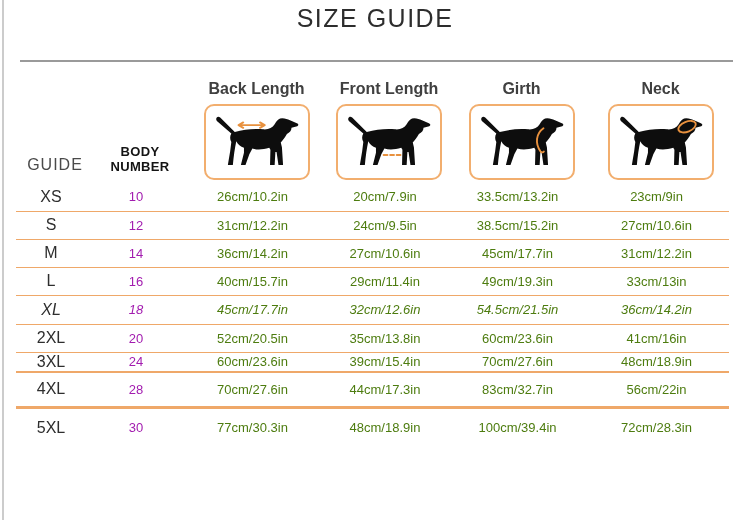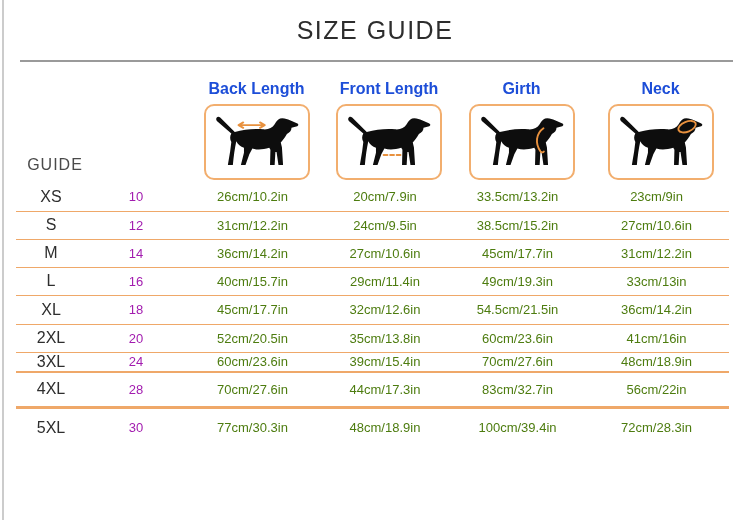--- a/index.html
+++ b/index.html
@@ -4,34 +4,34 @@
 <style>
   html,body { margin:0; padding:0; background:#fff; }
   .page {
     position:relative; width:750px; height:520px; background:#ffffff;
     font-family:"Liberation Sans", sans-serif; overflow:hidden;
   }
   .left-edge-line {
     position:absolute; left:2px; top:0; width:2px; height:520px; background:#cccccc;
   }
   .title {
-    position:absolute; top:16px; left:0; width:750px; text-align:center;
+    position:absolute; top:4px; left:0; width:750px; text-align:center;
     font-size:25px; font-weight:300; letter-spacing:1.5px; color:#2d2d2d;
   }
   .top-rule {
     position:absolute; top:60px; left:20px; width:713px; height:2px; background:#9a9a9a;
   }
   .header-grid {
     position:absolute; top:76px; left:20px; width:713px;
     display:grid; grid-template-columns:70px 100px 133px 132px 133px 145px;
     grid-template-rows:26px 80px;
   }
   .mcol-label {
     grid-row:1; align-self:center; text-align:center;
-    font-size:16px; font-weight:bold; color:#1d4ed8;
+    font-size:16px; font-weight:bold; color:#404040;
   }
   .dog-box-cell { grid-row:2; display:flex; justify-content:center; align-items:flex-start; padding-top:2px; }
   .dog-box {
     width:102px; height:72px; border:2px solid #F2AE6E; border-radius:10px;
     background:#fff; display:flex; align-items:center; justify-content:center;
   }
   svg.dog { width:92px; height:62px; display:block; }
   .side-label { grid-row:2; align-self:end; text-align:center; padding-bottom:8px; }
   .size-label { font-size:16px; color:#4a4a4a; letter-spacing:1px; }
   .bodynum-label { font-size:13px; font-weight:bold; color:#141414; letter-spacing:0.3px; }
@@ -40,21 +40,21 @@
     position:absolute; top:183px; left:16px; width:713px;
     border-collapse:collapse; table-layout:fixed;
   }
   table.size-table td {
     text-align:center; vertical-align:middle; padding:0;
     font-size:13px; color:#4d7c0f;
   }
   table.size-table td.size-cell { font-size:16px; color:#2e2e2e; }
   table.size-table td.num-cell { font-size:13px; color:#a21caf; }
   table.size-table tr { height:28px; border-bottom:1px solid #EFA869; }
-  table.size-table tr:nth-child(5) { height:29px; }
+  table.size-table tr:nth-child(5) { height:29px;font-style:italic; }
   table.size-table tr:nth-child(7) { height:20px; border-bottom-width:2px; }
   table.size-table tr:nth-child(8) { height:35px; border-bottom-width:3px; }
   table.size-table tr:nth-child(9) { height:40px; border-bottom:none; }
   .marker { fill:none; stroke:#E8913E; stroke-width:2.5; stroke-linecap:round; }
 </style>
 </head>
 <body>
 
 <svg width="0" height="0" style="position:absolute" aria-hidden="true">
   <defs>
@@ -68,20 +68,21 @@
   <div class="title">SIZE GUIDE</div>
   <div class="top-rule"></div>
 
   <div class="header-grid">
     <div class="mcol-label" style="grid-column:3">Back Length</div>
     <div class="mcol-label" style="grid-column:4">Front Length</div>
     <div class="mcol-label" style="grid-column:5">Girth</div>
     <div class="mcol-label" style="grid-column:6">Neck</div>
 
     <div class="side-label size-label" style="grid-column:1">GUIDE</div>
+    <div class="side-label bodynum-label" style="grid-column:2">BODY NUMBER</div>
 
     <div class="dog-box-cell" style="grid-column:3">
       <div class="dog-box">
         <svg class="dog" viewBox="0 0 120 80">
           <use href="#dog-silhouette" fill="#0D0D0D"></use>
           <path class="marker" d="M36,18 L70,18 M36,18 l6,-3.5 M36,18 l6,3.5 M70,18 l-6,-3.5 M70,18 l-6,3.5"></path>
         </svg>
       </div>
     </div>
     <div class="dog-box-cell" style="grid-column:4">

